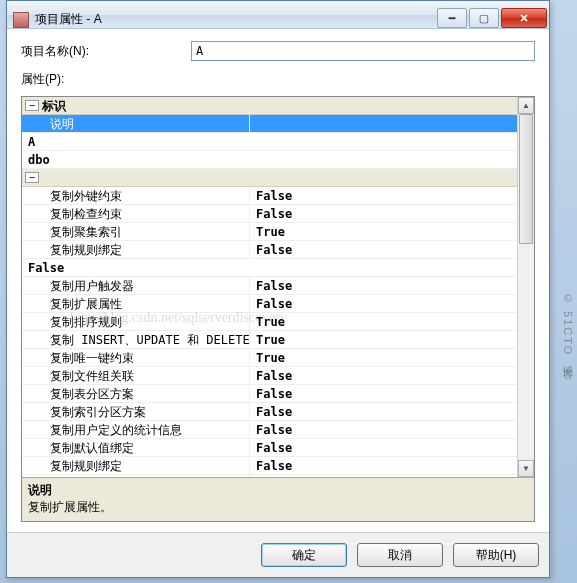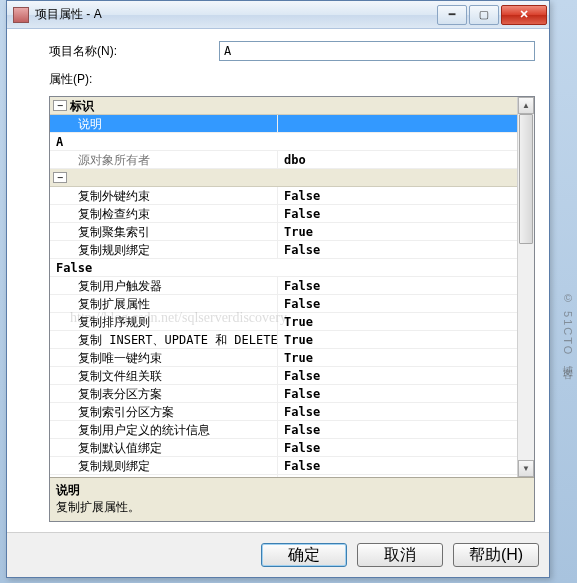--- a/index.html
+++ b/index.html
@@ -47,21 +47,21 @@
     border: 1px solid #5a7ca8;
     box-shadow: 2px 2px 6px rgba(0,0,0,0.2);
     display: flex;
     flex-direction: column;
   }
   .titlebar {
     height: 28px;
     background: linear-gradient(to bottom, #f2f6fb 0%, #dce8f4 50%, #c9d9ec 51%, #dde8f4 100%);
     border-bottom: 1px solid #b0c4de;
     display: flex;
-    align-items: center;
+    align-items: flex-end;
     padding: 0 0 0 6px;
   }
   .title-icon {
     width: 16px; height: 16px;
     background: linear-gradient(#e8a8a8,#c06060);
     border: 1px solid #905050;
     margin-right: 6px;
   }
   .title-text { flex: 1; color: #000; }
   .win-btns { display: flex; gap: 2px; padding-right: 2px; }
@@ -81,21 +81,20 @@
     color: #fff;
     font-weight: bold;
   }
   .body {
     flex: 1;
     padding: 12px 14px 10px 14px;
     display: flex;
     flex-direction: column;
     background: #fff;
     min-height: 0;
-    margin-left: 28px;
   }
   .form-row {
     display: flex;
     align-items: center;
     margin-bottom: 10px;
   }
   .form-label { width: 170px; color: #000; }
   .form-input {
     flex: 1;
     height: 20px;
@@ -199,21 +198,21 @@
     display: flex;
     justify-content: flex-end;
     gap: 10px;
   }
   .btn {
     min-width: 86px;
     height: 24px;
     border: 1px solid #707070;
     background: linear-gradient(to bottom, #fdfdfd, #e2e2e2);
     border-radius: 3px;
-    font-size: 16px;
+    font-size: 12px;
     display: flex; align-items: center; justify-content: center;
     padding: 0 10px;
   }
   .btn.default { border: 1px solid #3c7fb1; box-shadow: 0 0 0 1px #a0d0f0 inset; }
 </style>
 </head>
 <body>
 
 <div class="backdrop">
   <div class="watermark">http://blog.csdn.net/sqlserverdiscovery</div>
@@ -245,21 +244,20 @@
                 <span>标识</span>
               </div>
               <div class="row sel">
                 <div class="c1">说明</div>
                 <div class="c2"></div>
               </div>
               <div class="row">
                 <div class="c2">A</div>
               </div>
               <div class="row">
-                <div class="c1 dim">源对象所有者</div>
                 <div class="c2">dbo</div>
               </div>
               <div class="cat-row">
                 <span class="exp">−</span>
               </div>
               <div class="row">
                 <div class="c1">复制外键约束</div>
                 <div class="c2">False</div>
               </div>
               <div class="row">

